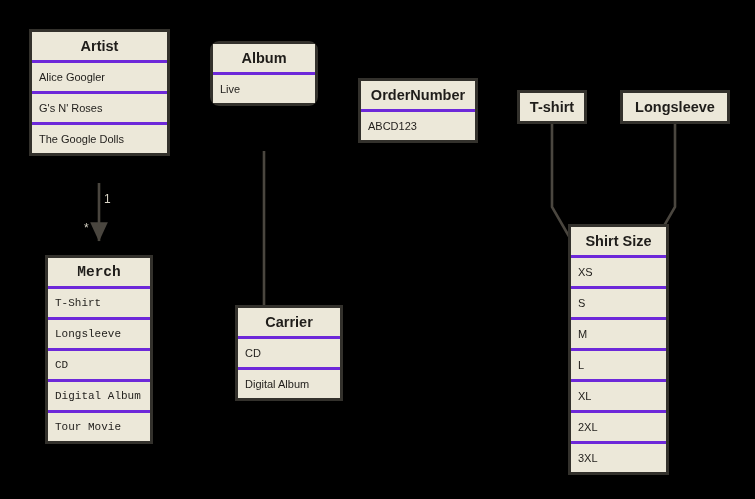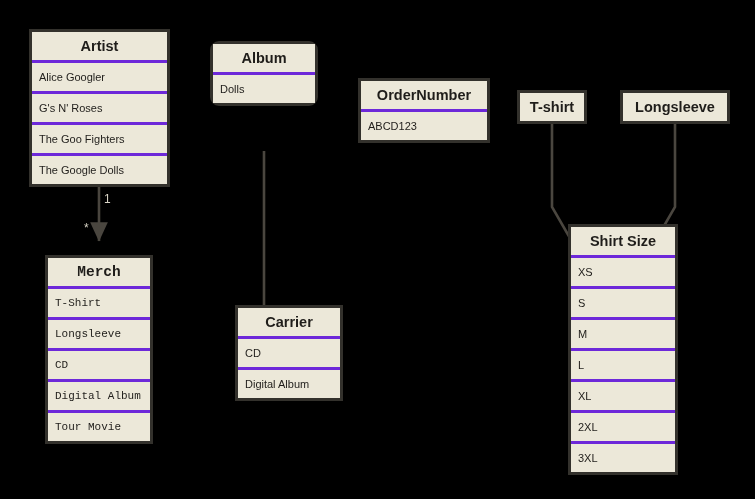--- a/index.html
+++ b/index.html
@@ -83,30 +83,29 @@
     <path d="M675,121 L675,207 L653,245" stroke="#4a463f" stroke-width="2.6" fill="none"></path>
   </svg>
 
   <div class="edge-label" style="left:104px; top:193px;">1</div>
   <div class="edge-label" style="left:84px; top:222px;">*</div>
 
   <div class="node" id="node-artist" style="left:29px; top:29px; width:141px;">
     <div class="cell header">Artist</div>
     <div class="cell row">Alice Googler</div>
     <div class="cell row">G's N' Roses</div>
-    <div class="cell row">The Goo Fighters</div>
     <div class="cell row">The Google Dolls</div>
   </div>
 
   <div class="node" id="node-album" style="left:210px; top:41px; width:108px;border-radius:9px;">
     <div class="cell header">Album</div>
-    <div class="cell row">Dolls</div>
+    <div class="cell row">Live</div>
   </div>
 
-  <div class="node" id="node-ordernumber" style="left:358px; top:78px; width:132px;">
+  <div class="node" id="node-ordernumber" style="left:358px; top:78px; width:120px;">
     <div class="cell header">OrderNumber</div>
     <div class="cell row">ABCD123</div>
   </div>
 
   <div class="node single" id="node-tshirt" style="left:517px; top:90px; width:70px;">
     <div class="cell header">T-shirt</div>
   </div>
 
   <div class="node single" id="node-longsleeve" style="left:620px; top:90px; width:110px;">
     <div class="cell header">Longsleeve</div>
@@ -120,21 +119,21 @@
     <div class="cell row">Digital Album</div>
     <div class="cell row">Tour Movie</div>
   </div>
 
   <div class="node" id="node-carrier" style="left:210px; top:305px; width:108px;margin-left:25px;">
     <div class="cell header">Carrier</div>
     <div class="cell row">CD</div>
     <div class="cell row">Digital Album</div>
   </div>
 
-  <div class="node" id="node-shirtsize" style="left:568px; top:224px; width:110px;">
+  <div class="node" id="node-shirtsize" style="left:568px; top:224px; width:101px;">
     <div class="cell header">Shirt Size</div>
     <div class="cell row">XS</div>
     <div class="cell row">S</div>
     <div class="cell row">M</div>
     <div class="cell row">L</div>
     <div class="cell row">XL</div>
     <div class="cell row">2XL</div>
     <div class="cell row">3XL</div>
   </div>
 

